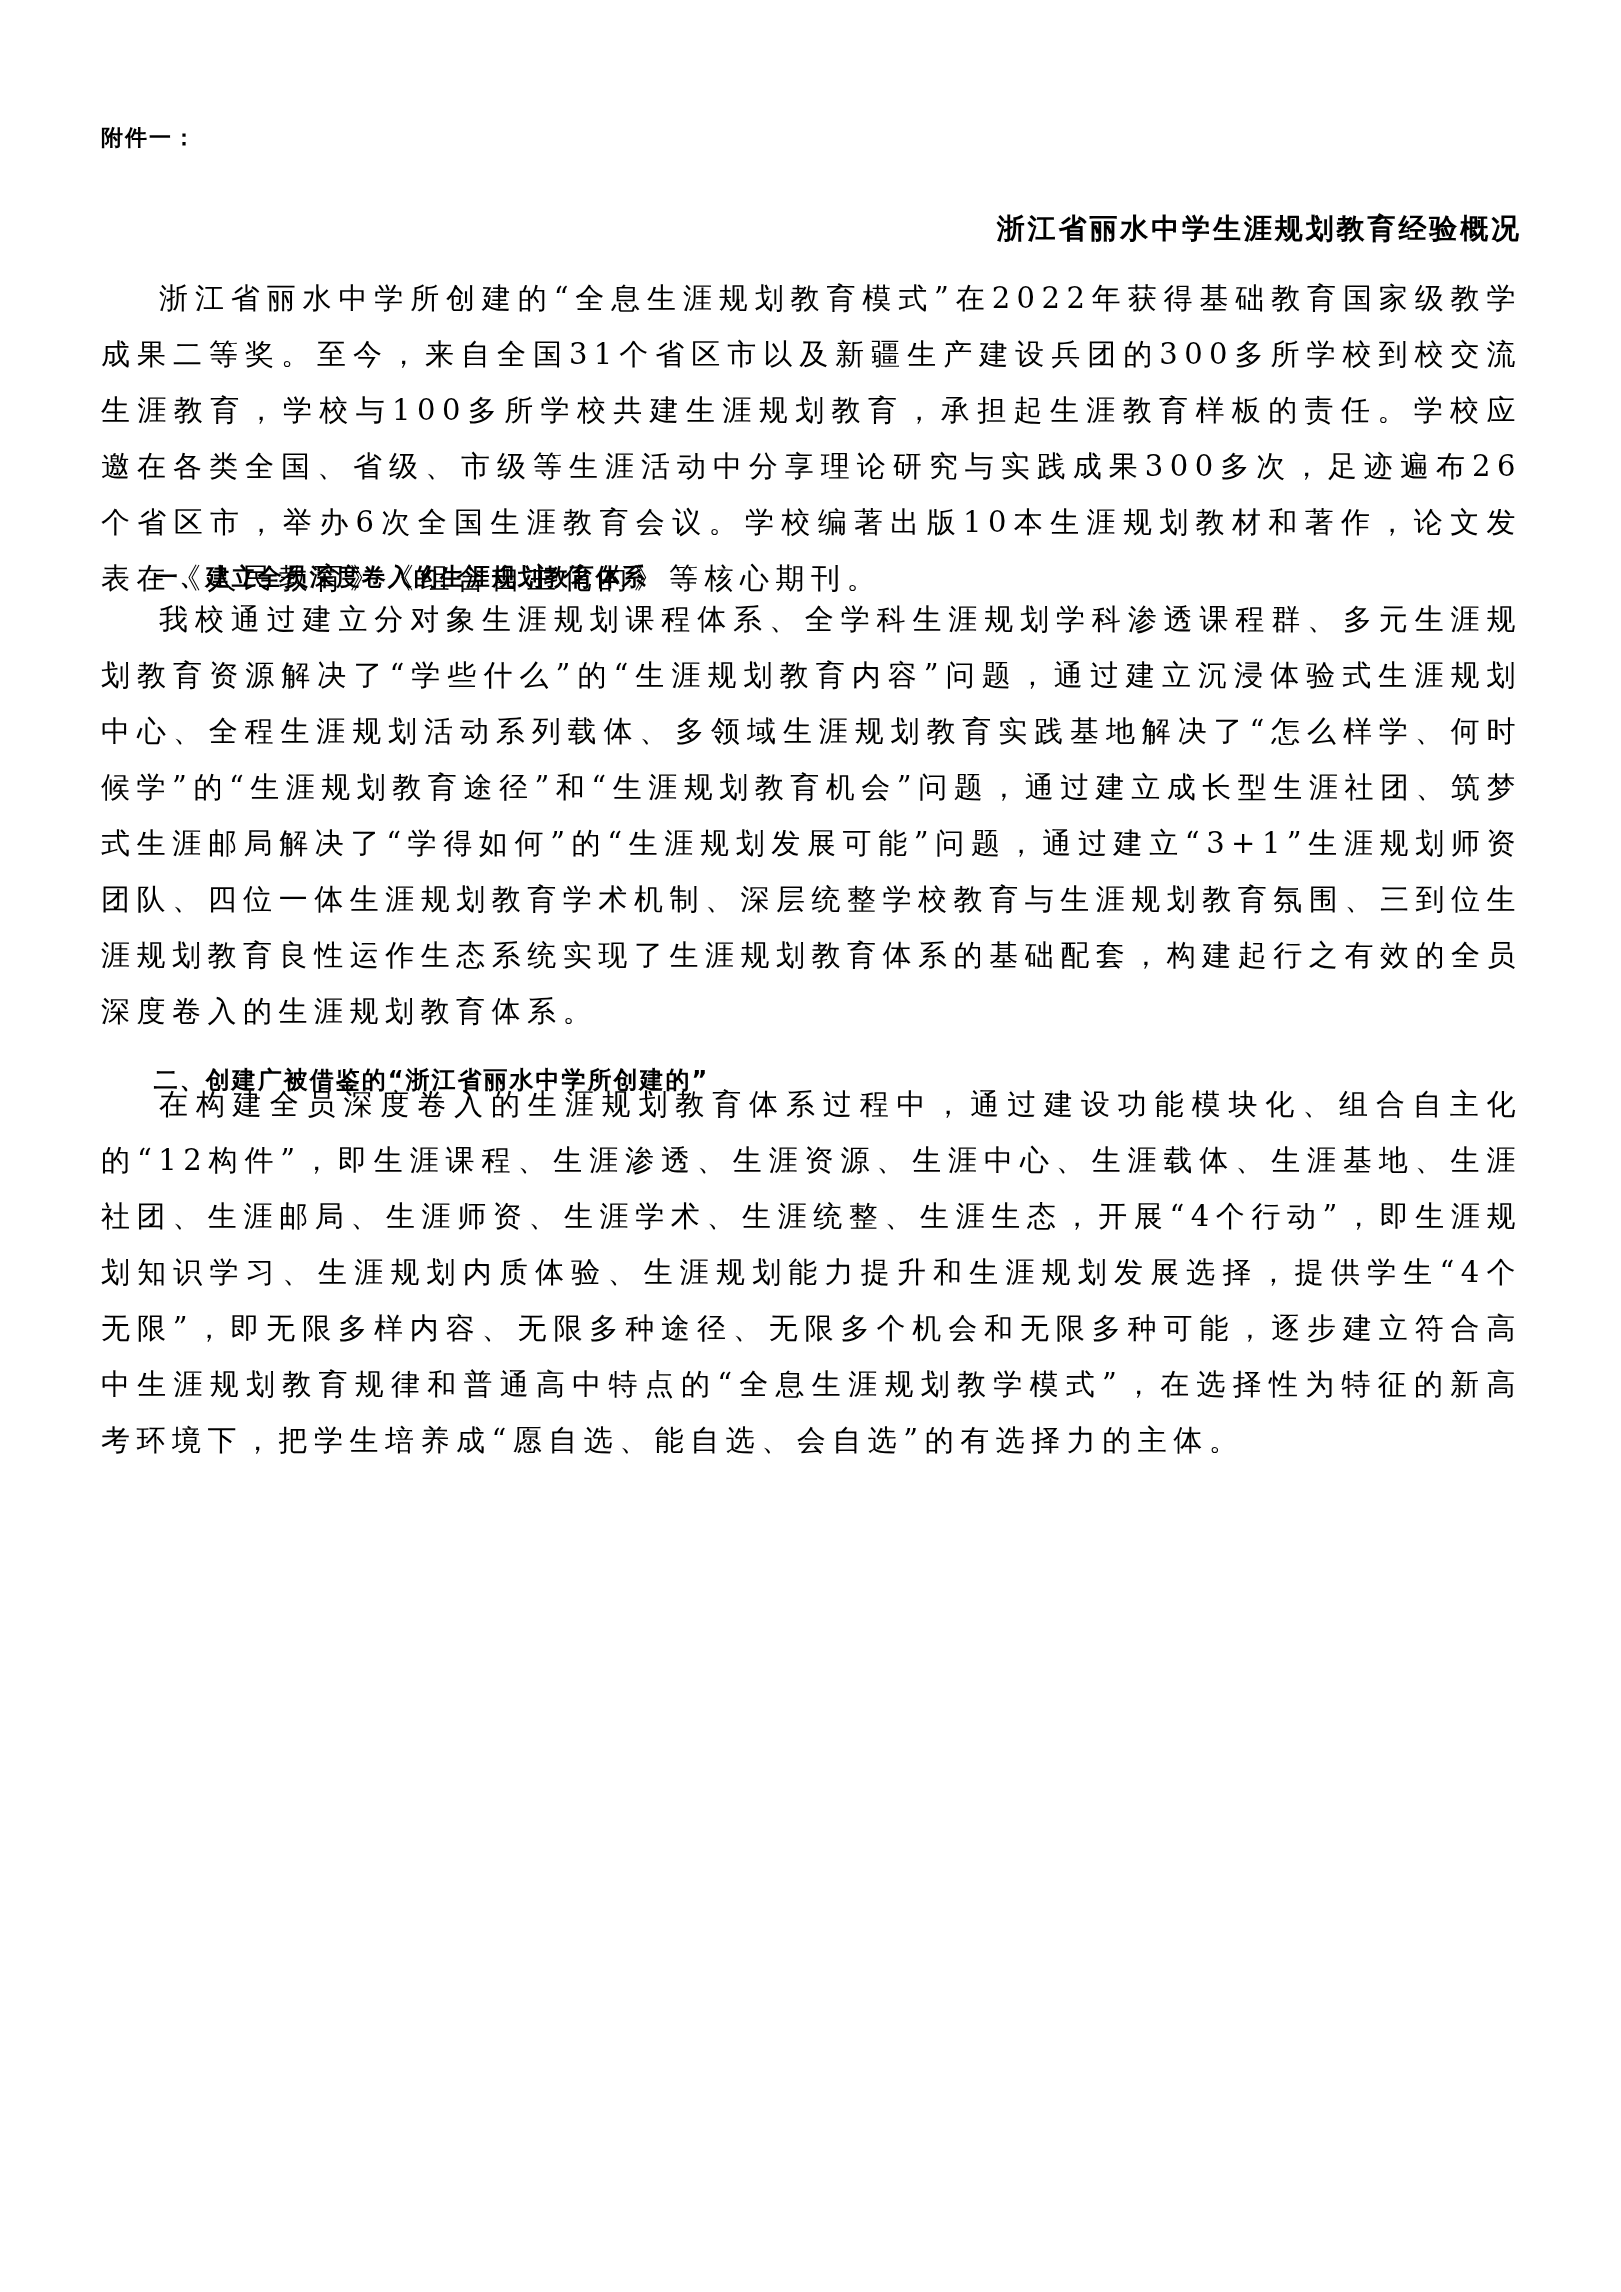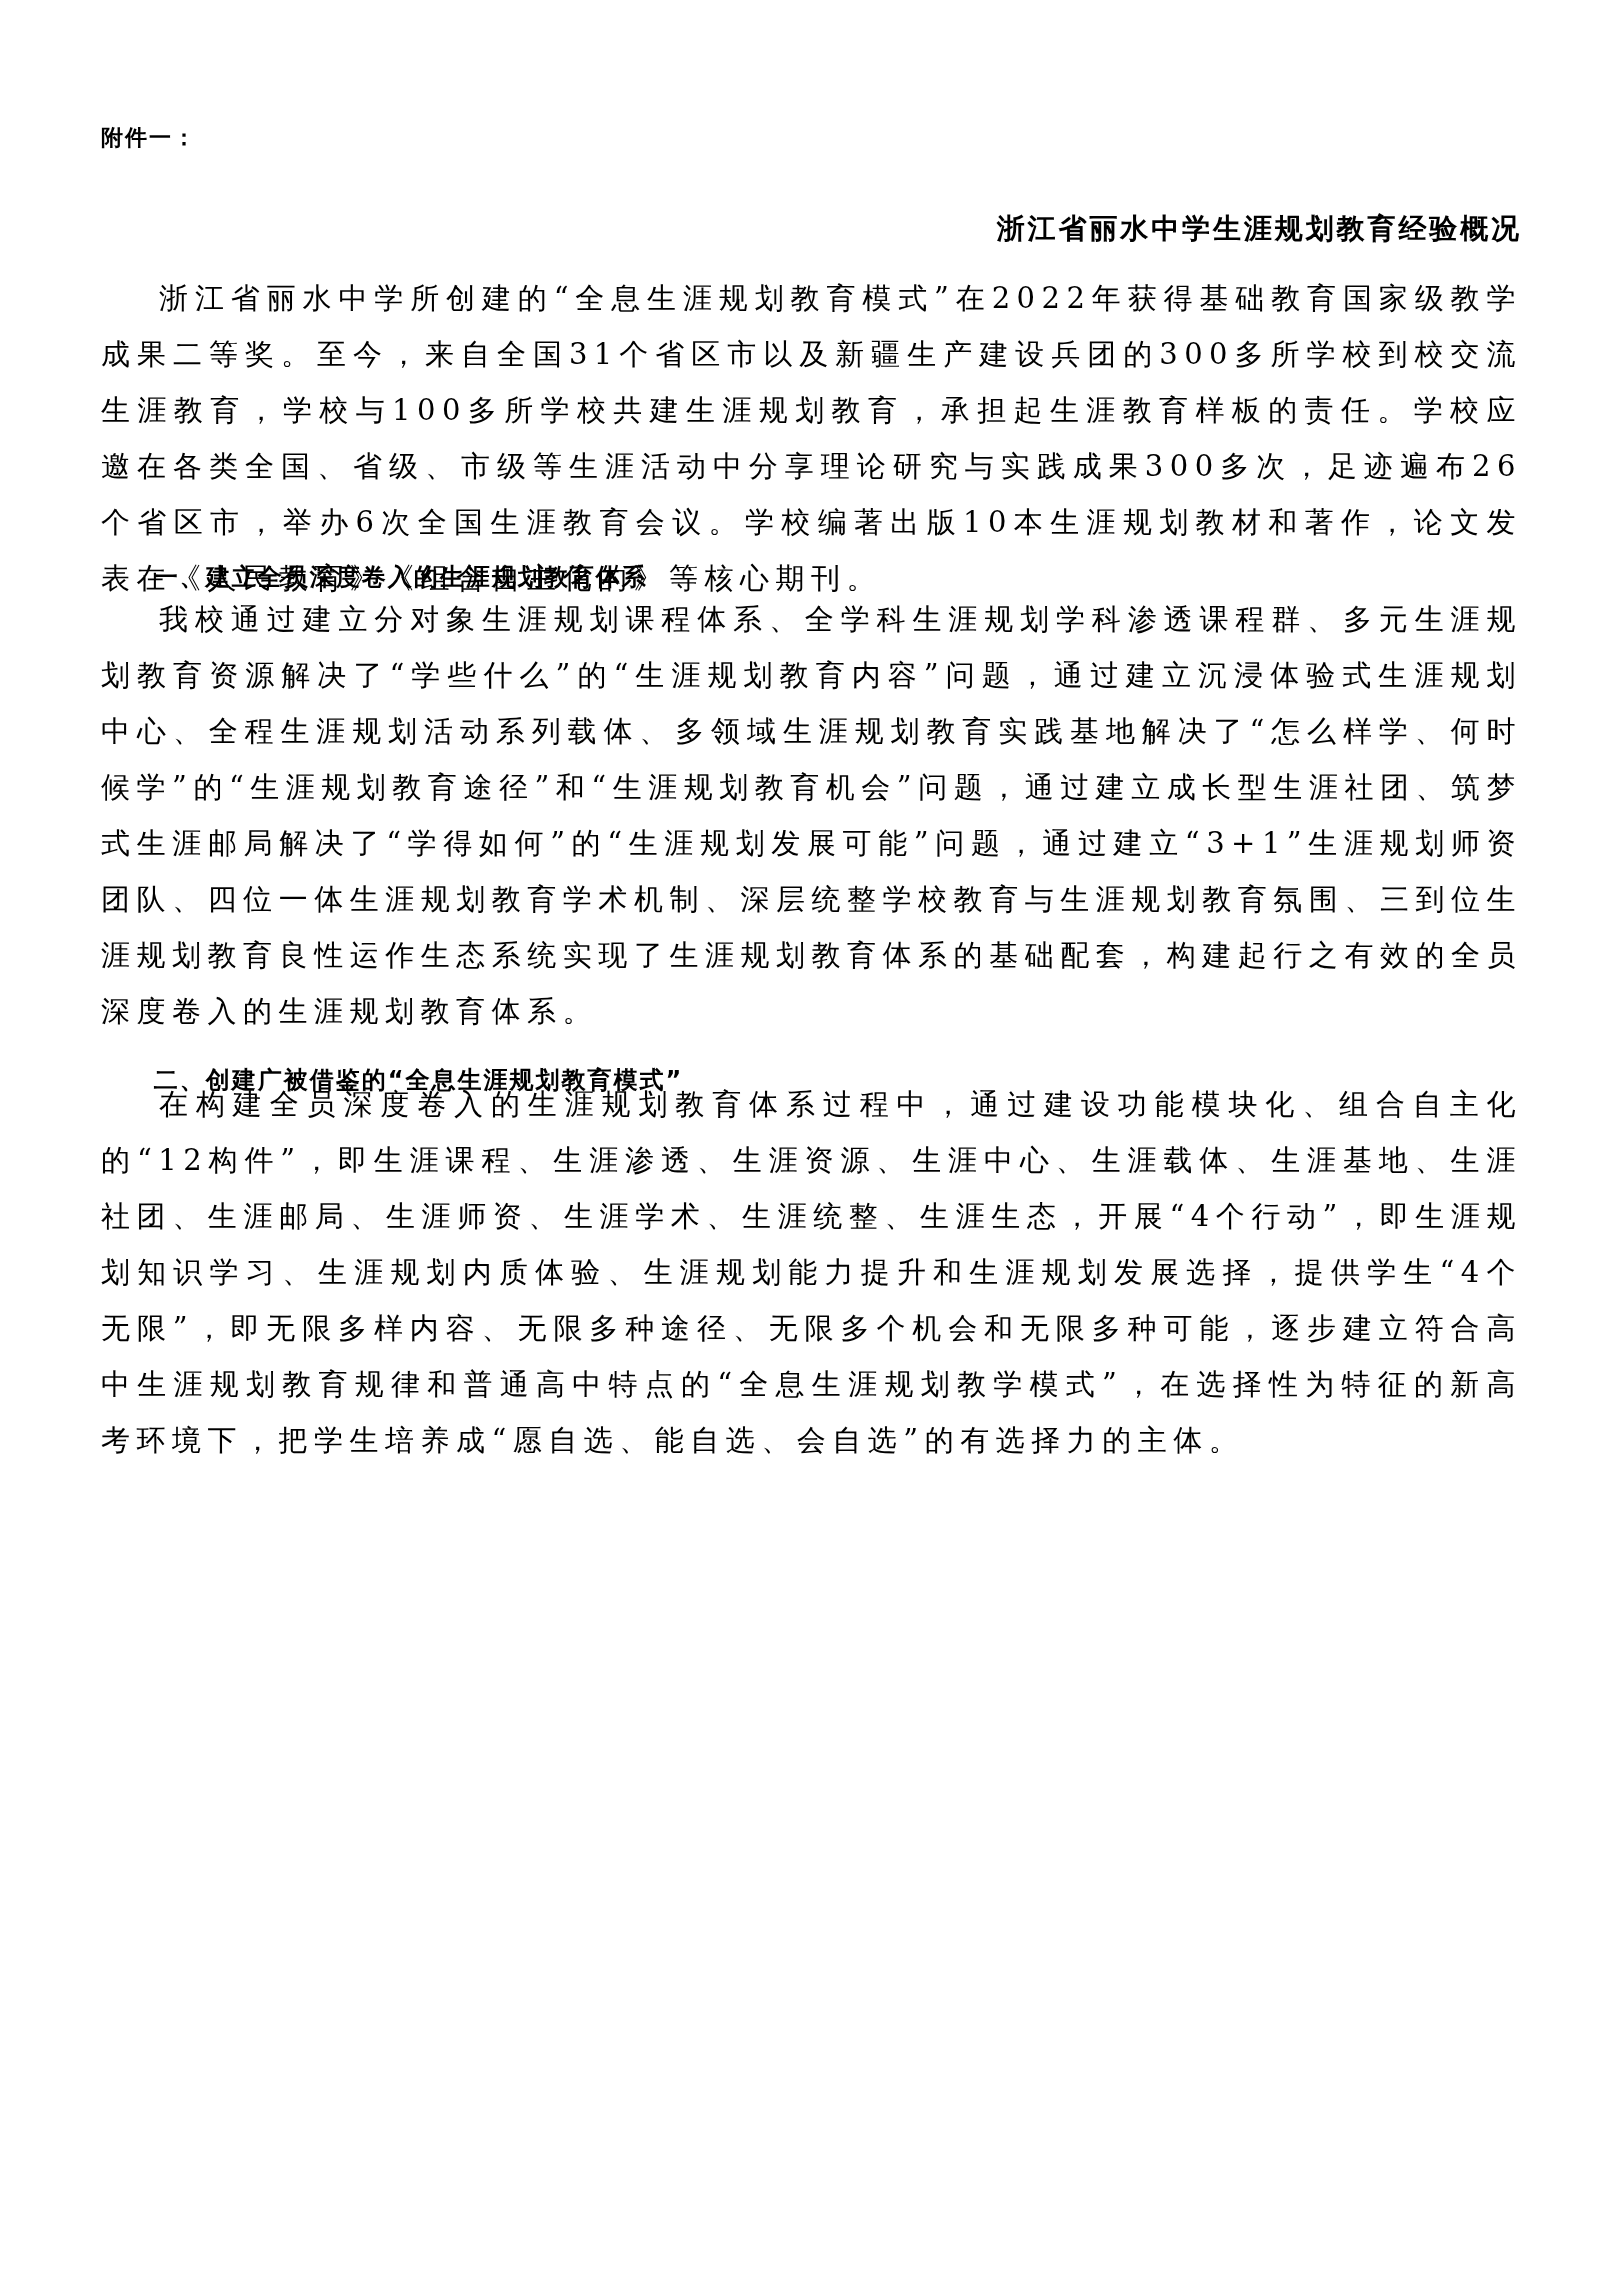--- a/index.html
+++ b/index.html
@@ -42,19 +42,19 @@
   </div>
 
   <div class="block" style="top:549px;">
     <p class="heading">一、建立全员深度卷入的生涯规划教育体系</p>
   </div>
   <div class="block" style="top:591px;">
     <p class="para">我校通过建立分对象生涯规划课程体系、全学科生涯规划学科渗透课程群、多元生涯规划教育资源解决了“学些什么”的“生涯规划教育内容”问题，通过建立沉浸体验式生涯规划中心、全程生涯规划活动系列载体、多领域生涯规划教育实践基地解决了“怎么样学、何时候学”的“生涯规划教育途径”和“生涯规划教育机会”问题，通过建立成长型生涯社团、筑梦式生涯邮局解决了“学得如何”的“生涯规划发展可能”问题，通过建立“3+1”生涯规划师资团队、四位一体生涯规划教育学术机制、深层统整学校教育与生涯规划教育氛围、三到位生涯规划教育良性运作生态系统实现了生涯规划教育体系的基础配套，构建起行之有效的全员深度卷入的生涯规划教育体系。</p>
   </div>
 
   <div class="block" style="top:1052px;">
-    <p class="heading">二、创建广被借鉴的“全息生涯规划教育模式”</p>
+    <p class="heading">二、创建广被借鉴的“浙江省丽水中学所创建的”</p>
   </div>
   <div class="block" style="top:1076px;">
     <p class="para">在构建全员深度卷入的生涯规划教育体系过程中，通过建设功能模块化、组合自主化的“12构件”，即生涯课程、生涯渗透、生涯资源、生涯中心、生涯载体、生涯基地、生涯社团、生涯邮局、生涯师资、生涯学术、生涯统整、生涯生态，开展“4个行动”，即生涯规划知识学习、生涯规划内质体验、生涯规划能力提升和生涯规划发展选择，提供学生“4个无限”，即无限多样内容、无限多种途径、无限多个机会和无限多种可能，逐步建立符合高中生涯规划教育规律和普通高中特点的“全息生涯规划教学模式”，在选择性为特征的新高考环境下，把学生培养成“愿自选、能自选、会自选”的有选择力的主体。</p>
   </div>
 </div>
 
 
 </body></html>

